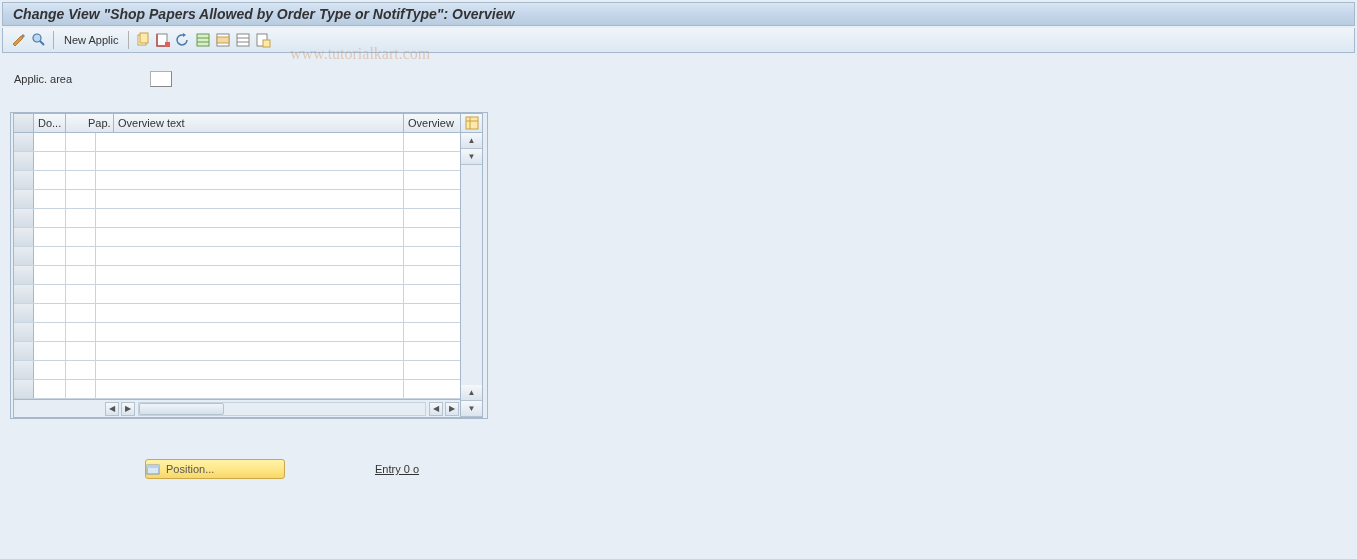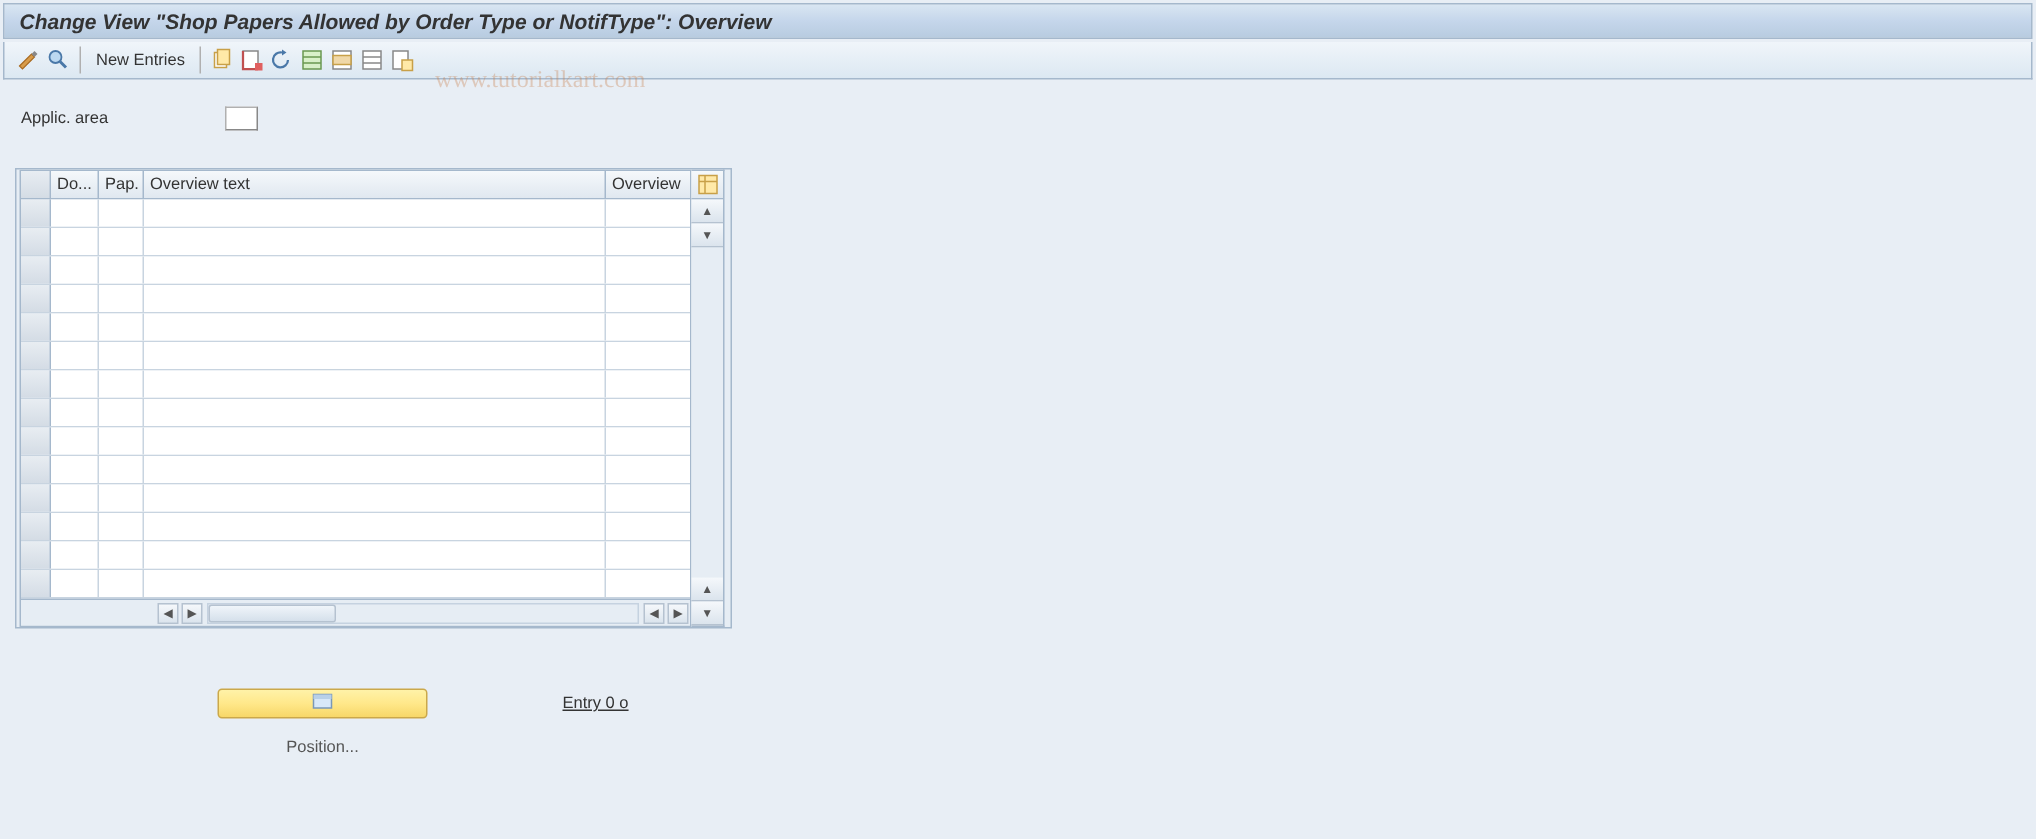--- a/index.html
+++ b/index.html
@@ -107,21 +107,21 @@
       font-size: 11px;
       color: #333;
       height: 18px;
       display: flex;
       align-items: center;
       overflow: hidden;
       white-space: nowrap;
     }
     .gh-sel { width: 20px; background: linear-gradient(to bottom, #e8edf2, #d4dce5);}
     .gh-do  { width: 32px; }
-    .gh-pap { width: 30px; }
+    .gh-pap { width: 30px; margin-left: 18px; }
     .gh-txt { flex: 1; }
     .gh-selc{ width: 56px; border-right: none;}
     .grid-row {
       display: flex;
       height: 19px;
       border-bottom: 1px solid #c8d4e0;
     }
     .gc {
       border-right: 1px solid #c8d4e0;
     }
@@ -197,31 +197,30 @@
     }
     .footer-row {
       display: flex;
       align-items: center;
       margin: 40px 0 0 135px;
       gap: 90px;
     }
     .pos-btn {
       display: flex;
       align-items: center;
-      justify-content: space-between;
+      justify-content: flex-start;
       width: 140px;
       height: 20px;
       background: linear-gradient(to bottom, #fff2a8 0%, #ffe88a 50%, #f7d768 100%);
       border: 1px solid #cba84a;
       border-radius: 3px;
       font-size: 11px;
       color: #555;
       cursor: pointer;
-      gap: 18px;
-      flex-direction: column;
+      gap: 6px;
     }
     .pos-btn .picn { width:14px;height:14px; display:inline-block;}
     .entry-text { font-size: 11px; color: #333; text-decoration: underline; }
     svg { display: block; }
   </style>
 </head>
 <body>
 
 <div class="title-bar">
   <span>Change View "Shop Papers Allowed by Order Type or NotifType": Overview</span>
@@ -234,21 +233,21 @@
         <path d="M10 4 L12 2 L14 4 L12 6 Z" fill="#888"></path>
       </svg>
   </span>
   <span class="tb-icon">
     <svg width="16" height="16">
         <circle cx="6" cy="6" r="4" fill="#bcd8f0" stroke="#4a78a8" stroke-width="1.2"></circle>
         <line x1="9" y1="9" x2="13" y2="13" stroke="#4a78a8" stroke-width="2"></line>
       </svg>
   </span>
   <span class="tb-sep"></span>
-  <span class="tb-text">New Entries</span>
+  <span class="tb-text">New Applic</span>
   <span class="tb-sep"></span>
   <span class="tb-icon">
     <svg width="16" height="16">
         <rect x="3" y="3" width="8" height="10" fill="#fff" stroke="#c8a048"></rect>
         <rect x="5" y="1" width="8" height="10" fill="#ffe9a8" stroke="#c8a048"></rect>
       </svg>
   </span>
   <span class="tb-icon">
     <svg width="16" height="16">
         <rect x="2" y="2" width="10" height="12" fill="#fff" stroke="#888"></rect>

